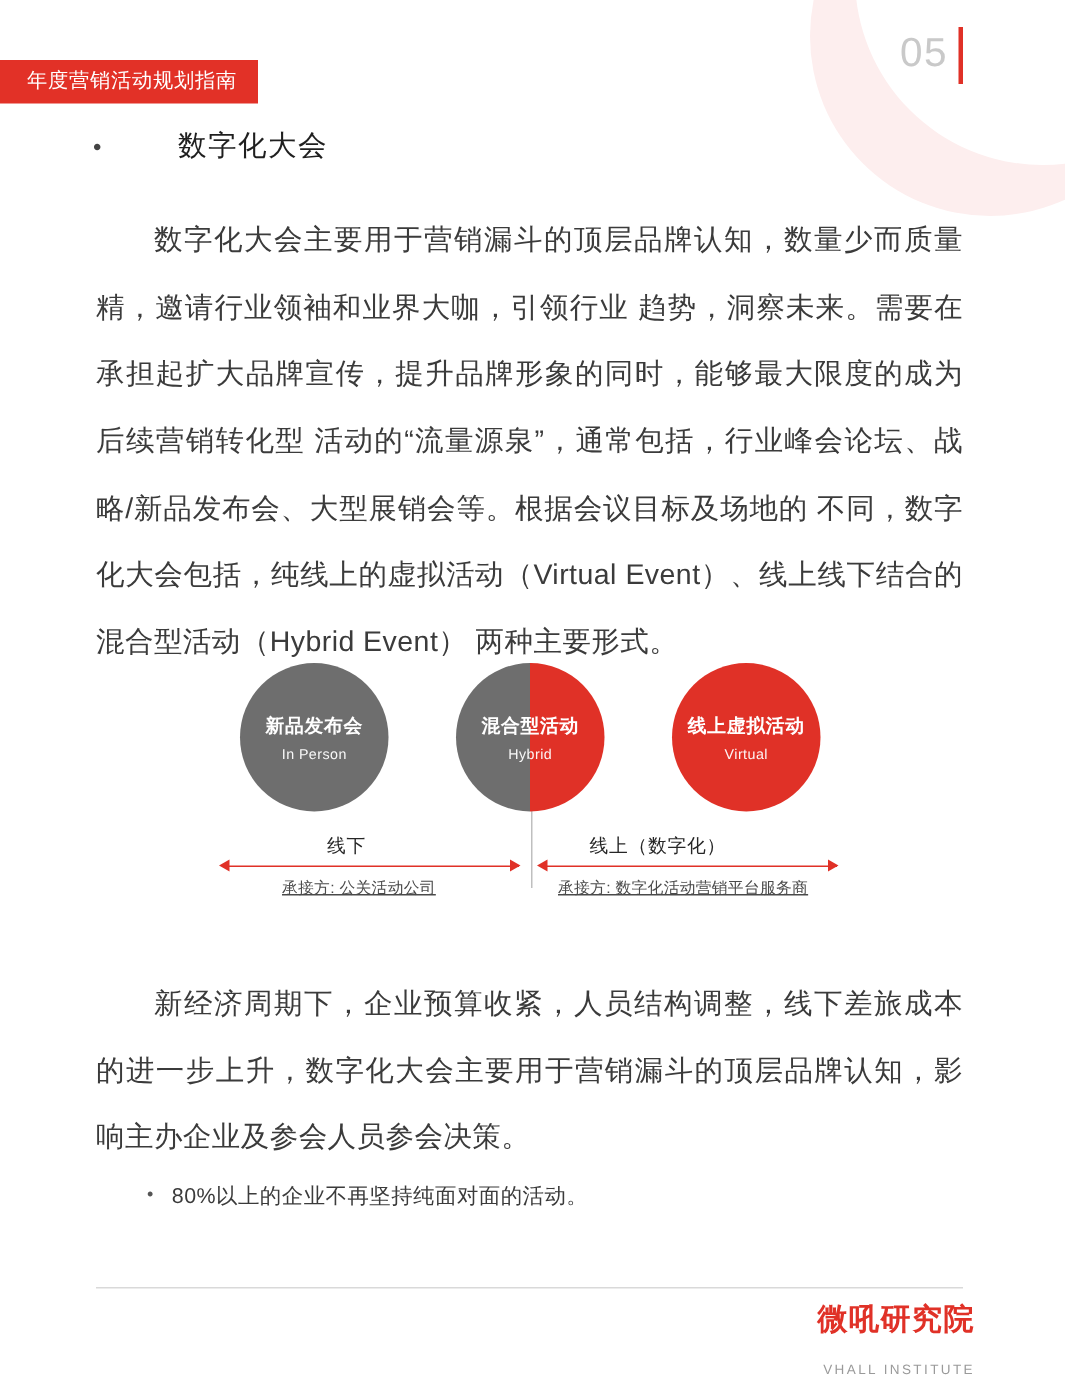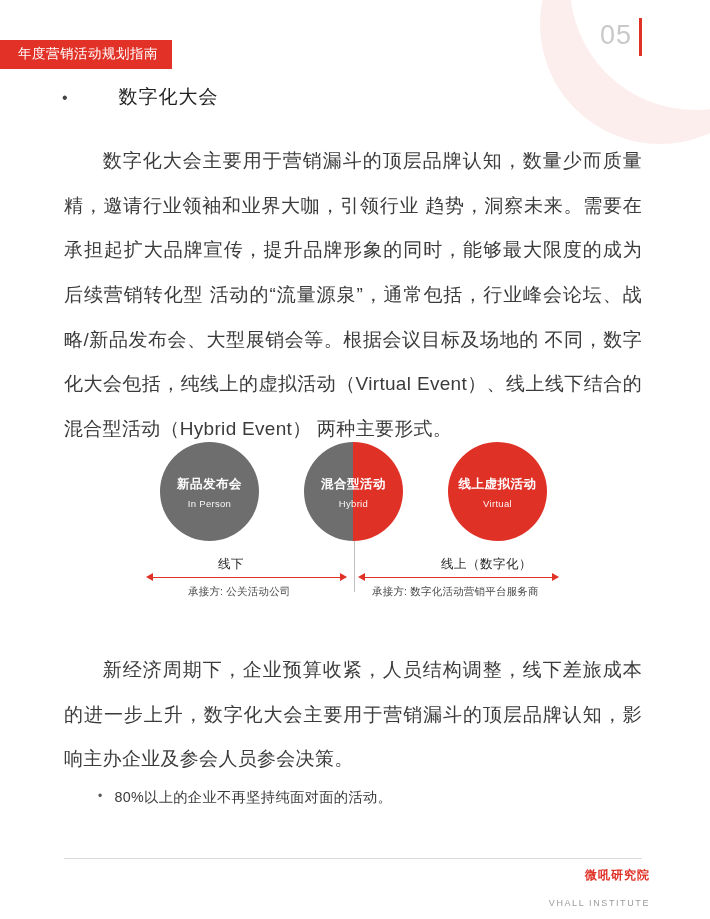--- a/index.html
+++ b/index.html
@@ -189,21 +189,21 @@
   }
 
   .axis-label {
     position: absolute;
     font-size: 12.5px;
     font-weight: normal;
     color: #262626;
     letter-spacing: 0.5px;
   }
   .axis-label.left { left: 78px; top: 131px; }
-  .axis-label.right { left: 253px; top: 131px; margin-left: 48px; }
+  .axis-label.right { left: 253px; top: 131px; }
 
   .arrow-line {
     position: absolute;
     top: 152px;
     height: 1px;
     background: #e03127;
   }
   .arrow-line.left { left: 10px; width: 196px; }
   .arrow-line.right { left: 222px; width: 196px; }
   .arrow-head {
@@ -218,41 +218,42 @@
   .arrow-head.r-start { left: 218px; border-right: 7px solid #e03127; }
   .arrow-head.r-end { left: 412px; border-left: 7px solid #e03127; }
 
   .caption {
     position: absolute;
     top: 160px;
     font-size: 10.5px;
     color: #4a4a4a;
     letter-spacing: 0.2px;
     white-space: nowrap;
+    text-decoration: underline;
   }
   .caption.left { left: 48px; }
   .caption.right { left: 232px; }
 
   
   .footer-rule {
     position: absolute;
     left: 64px;
     top: 858px;
     width: 578px;
     height: 1px;
     background: #d9d9d9;
   }
   .footer-brand {
     position: absolute;
     right: 60px;
     top: 868px;
     text-align: right;
   }
   .footer-brand .cn {
-    font-size: 12px;
+    font-size: 20px;
     color: #e03127;
     font-weight: bold;
     letter-spacing: 1px;
     line-height: 1.2;
   }
   .footer-brand .en {
     font-size: 9px;
     color: #9a9a9a;
     letter-spacing: 1.6px;
     margin-top: 16px;

